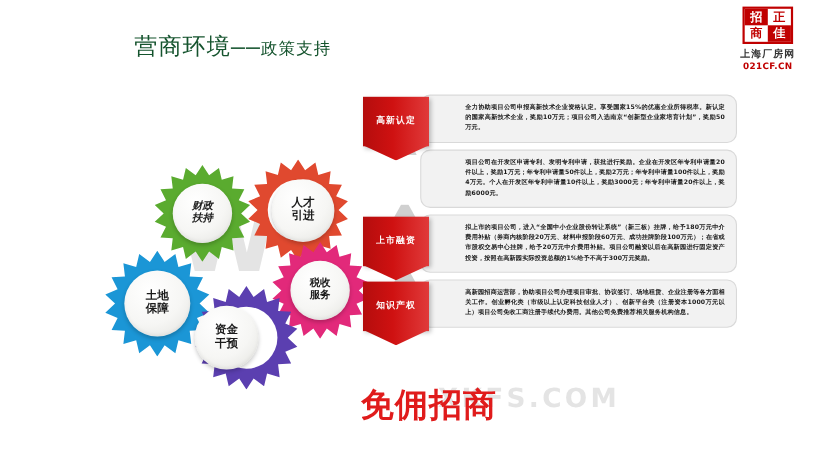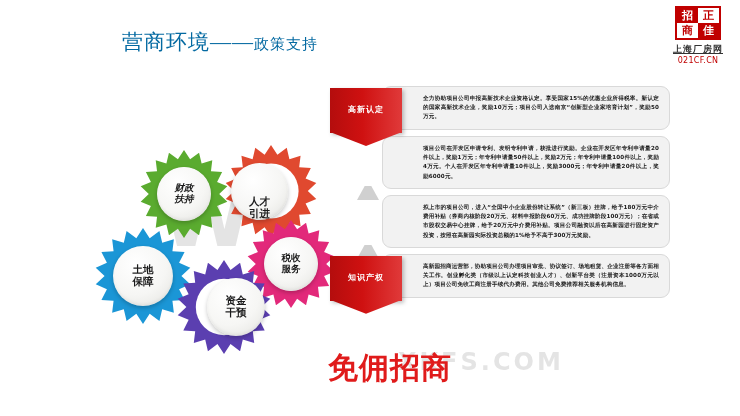--- a/index.html
+++ b/index.html
@@ -18,28 +18,28 @@
     border:2px solid #c00000;
     display:grid;grid-template-columns:1fr 1fr;grid-template-rows:1fr 1fr;
   }
   .logo-box span{
     display:flex;align-items:center;justify-content:center;
     font-size:11px;line-height:1;color:#c00000;font-weight:bold;
     font-family:"DejaVu Sans","Liberation Sans",sans-serif;
   }
   .logo-box span:nth-child(1){background:#c00000;color:#fff;}
   .logo-box span:nth-child(4){background:#c00000;color:#fff;}
-  .logo-cn{font-size:9px;color:#333;font-weight:bold;margin-top:3px;letter-spacing:1px;text-decoration:underline;}
-  .logo-url{font-size:8px;color:#c00000;font-weight:normal;letter-spacing:.3px;}
+  .logo-cn{font-size:9px;color:#333;font-weight:bold;margin-top:3px;letter-spacing:1px;}
+  .logo-url{font-size:8px;color:#c00000;font-weight:bold;letter-spacing:.3px;}
 
   
   .title{
     position:absolute;left:122px;top:28px;
-    font-size:21px;color:#0369a1;letter-spacing:1px;
-    font-family:Liberation Serif, serif;
+    font-size:21px;color:#14532d;letter-spacing:1px;
+    font-family:Liberation Mono, monospace;
     white-space:nowrap;
     text-align:center;
   }
   .title .sub{font-size:15px;}
 
   
   .gears{position:absolute;left:95px;top:150px;width:240px;height:205px;}
   .gear{position:absolute;}
   .gear .hub{
     position:absolute;border-radius:50%;
@@ -56,21 +56,21 @@
   .card{
     margin-left:52px;background:#f2f2f2;border:1px solid #d9d9d9;
     border-radius:9px;padding:7px 10px 7px 40px;min-height:44px;
     box-sizing:border-box;
   }
   .card p{
     margin:0;font-size:5.6px;line-height:1.65;color:#1a1a1a;font-weight:bold;
     text-align:justify;letter-spacing:.15px;
   }
   .badge{
-    position:absolute;left:0;top:2px;width:72px;
+    position:absolute;left:0;top:2px;width:60px;
     background:linear-gradient(90deg,#b40d0d 0%,#cf1111 45%,#e03a3a 100%);
     color:#fff;font-size:8px;font-weight:bold;letter-spacing:1px;
     text-align:center;z-index:3;
     box-shadow:2px 2px 4px rgba(0,0,0,.25);
   }
   .badge .lbl{display:block;padding:16px 0 18px;}
   .badge::after{
     content:"";position:absolute;left:0;bottom:-13px;width:100%;height:14px;
     background:linear-gradient(90deg,#b40d0d 0%,#cf1111 45%,#e03a3a 100%);
     clip-path:polygon(0 0,100% 0,50% 100%);
@@ -120,21 +120,21 @@
             <circle cx="44" cy="44" r="26.4" fill="#ffffff"></circle>
           </svg></span><div class="hub" style="width: 54px; height: 54px; left: 17px; top: 17px; font-size: 9.5px; font-style: italic;">
           <div>
             <span>财政</span>
             <span>扶持</span>
           </div>
         </div></div>
       <div class="gear" style="left: 130px; top: -5px; width: 92px; height: 92px;"><span><svg width="92" height="92" viewBox="0 0 92 92">
             <polygon points="46.00,0.00 52.39,9.76 61.73,2.77 64.40,14.13 75.57,10.76 74.19,22.35 85.84,23.00 80.58,33.41 91.30,38.01 82.80,46.00 91.30,53.99 80.58,58.59 85.84,69.00 74.19,69.65 75.57,81.24 64.40,77.87 61.73,89.23 52.39,82.24 46.00,92.00 39.61,82.24 30.27,89.23 27.60,77.87 16.43,81.24 17.81,69.65 6.16,69.00 11.42,58.59 0.70,53.99 9.20,46.00 0.70,38.01 11.42,33.41 6.16,23.00 17.81,22.35 16.43,10.76 27.60,14.13 30.27,2.77 39.61,9.76" fill="#e0492f"></polygon>
             <circle cx="46" cy="46" r="27.599999999999998" fill="#ffffff"></circle>
-          </svg></span><div class="hub" style="width: 57px; height: 57px; left: 6px; top: 17.5px; font-size: 10.5px; align-items: flex-end;">
+          </svg></span><div class="hub" style="width: 57px; height: 57px; left: 22px; top: 17.5px; font-size: 10.5px;">
           <div>
             <span>人才</span>
             <span>引进</span>
           </div>
         </div></div>
       <div class="gear" style="left: 152px; top: 70px; width: 88px; height: 88px;"><span><svg width="88" height="88" viewBox="0 0 88 88">
             <polygon points="44.00,0.00 50.11,9.33 59.05,2.65 61.60,13.52 72.28,10.29 70.96,21.37 82.11,22.00 77.08,31.96 87.33,36.36 79.20,44.00 87.33,51.64 77.08,56.04 82.11,66.00 70.96,66.63 72.28,77.71 61.60,74.48 59.05,85.35 50.11,78.67 44.00,88.00 37.89,78.67 28.95,85.35 26.40,74.48 15.72,77.71 17.04,66.63 5.89,66.00 10.92,56.04 0.67,51.64 8.80,44.00 0.67,36.36 10.92,31.96 5.89,22.00 17.04,21.37 15.72,10.29 26.40,13.52 28.95,2.65 37.89,9.33" fill="#e2297a"></polygon>
             <circle cx="44" cy="44" r="26.4" fill="#ffffff"></circle>
           </svg></span><div class="hub" style="width: 54px; height: 54px; left: 17px; top: 17px; font-size: 9.5px;">
           <div>
@@ -147,21 +147,21 @@
             <circle cx="48" cy="48" r="28.799999999999997" fill="#ffffff"></circle>
           </svg></span><div class="hub" style="width: 60px; height: 60px; left: 18px; top: 18px; font-size: 10.5px; align-items: center;">
           <div>
             <span>土地</span>
             <span>保障</span>
           </div>
         </div></div>
       <div class="gear" style="left: 82px; top: 110px; width: 94px; height: 94px;"><span><svg width="94" height="94" viewBox="0 0 94 94">
             <polygon points="47.00,0.00 53.53,9.97 63.07,2.83 65.80,14.44 77.21,11.00 75.80,22.83 87.70,23.50 82.33,34.14 93.29,38.84 84.60,47.00 93.29,55.16 82.33,59.86 87.70,70.50 75.80,71.17 77.21,83.00 65.80,79.56 63.07,91.17 53.53,84.03 47.00,94.00 40.47,84.03 30.93,91.17 28.20,79.56 16.79,83.00 18.20,71.17 6.30,70.50 11.67,59.86 0.71,55.16 9.40,47.00 0.71,38.84 11.67,34.14 6.30,23.50 18.20,22.83 16.79,11.00 28.20,14.44 30.93,2.83 40.47,9.97" fill="#5b3fb0"></polygon>
             <circle cx="47" cy="47" r="28.2" fill="#ffffff"></circle>
-          </svg></span><div class="hub" style="width: 58px; height: 58px; left: 30px; top: 18px; font-size: 10.5px;">
+          </svg></span><div class="hub" style="width: 58px; height: 58px; left: 0; top: 18px; font-size: 10.5px;">
           <div>
             <span>资金</span>
             <span>干预</span>
           </div>
         </div></div>
     </div>
 
   <div class="rows" id="rows">
       <div class="row">
         <div class="badge">
@@ -172,20 +172,23 @@
         </div>
       </div>
       <div class="row">
         <div class="connector" style="top:-9px"></div>
         <div class="card">
           <p>项目公司在开发区申请专利、发明专利申请，获批进行奖励。企业在开发区年专利申请量20件以上，奖励1万元；年专利申请量50件以上，奖励2万元；年专利申请量100件以上，奖励4万元。个人在开发区年专利申请量10件以上，奖励3000元；年专利申请量20件以上，奖励6000元。</p>
         </div>
       </div>
       <div class="row">
         <div class="connector" style="top:-9px"></div>
+        <div class="badge">
+          <span class="lbl">上市融资</span>
+        </div>
         <div class="card">
           <p>拟上市的项目公司，进入“全国中小企业股份转让系统”（新三板）挂牌，给予180万元中介费用补贴（券商内核阶段20万元、材料申报阶段60万元、成功挂牌阶段100万元）；在省或市股权交易中心挂牌，给予20万元中介费用补贴。项目公司融资以后在高新园进行固定资产投资，按照在高新园实际投资总额的1%给予不高于300万元奖励。</p>
         </div>
       </div>
       <div class="row">
         <div class="connector" style="top:-9px"></div>
         <div class="badge">
           <span class="lbl">知识产权</span>
         </div>
         <div class="card">

